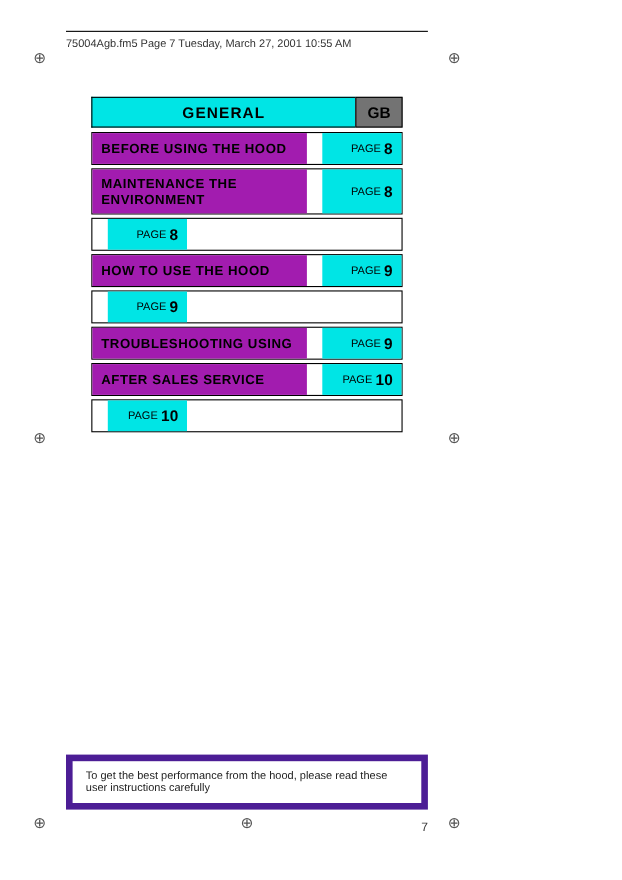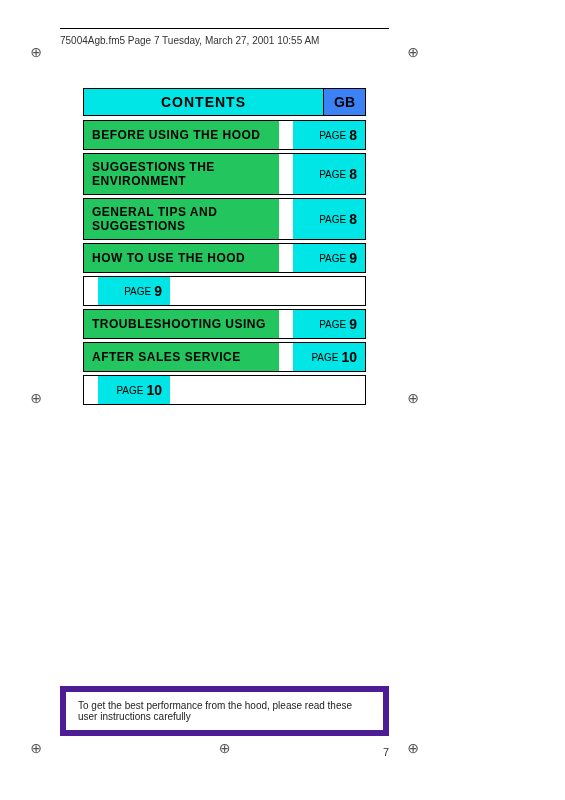--- a/index.html
+++ b/index.html
@@ -78,39 +78,39 @@
       padding: 5px 10px;
       font-size: 14px;
       font-weight: bold;
       letter-spacing: 1px;
       text-align: center;
       border: 1px solid #000;
       border-right: none;
     }
 
     .contents-title-gb {
-      background: #3b82f6;
+      background: #737373;
       padding: 5px 10px;
       font-size: 14px;
       font-weight: bold;
       border: 1px solid #000;
       min-width: 36px;
       text-align: center;
     }
 
     
     .toc-row {
       display: flex;
       align-items: stretch;
       margin-bottom: 3px;
       border: 1.5px solid #000;
     }
 
     .toc-label {
-      background: #22c55e;
+      background: #a21caf;
       flex: 1;
       padding: 6px 8px;
       font-size: 12px;
       font-weight: bold;
       letter-spacing: 0.5px;
       display: flex;
       align-items: center;
     }
 
     .toc-page {
@@ -172,42 +172,41 @@
   <div class="cross cross-tr">⊕</div>
   <div class="cross cross-ml">⊕</div>
   <div class="cross cross-mr">⊕</div>
   <div class="cross cross-bl">⊕</div>
   <div class="cross cross-bm">⊕</div>
   <div class="cross cross-br">⊕</div>
 
   <div class="content-area">
 
     <div class="contents-title-row">
-      <div class="contents-title-main">CONTENTS</div>
+      <div class="contents-title-main">GENERAL</div>
       <div class="contents-title-gb">GB</div>
     </div>
 
     <div class="toc-row">
       <div class="toc-label">BEFORE USING THE HOOD</div>
       <div class="toc-page">
         <span class="page-word">PAGE</span>
         <span class="page-num">8</span>
       </div>
     </div>
 
     <div class="toc-row">
-      <div class="toc-label">SUGGESTIONS THE ENVIRONMENT</div>
+      <div class="toc-label">MAINTENANCE THE ENVIRONMENT</div>
       <div class="toc-page">
         <span class="page-word">PAGE</span>
         <span class="page-num">8</span>
       </div>
     </div>
 
     <div class="toc-row">
-      <div class="toc-label">GENERAL TIPS AND SUGGESTIONS</div>
       <div class="toc-page">
         <span class="page-word">PAGE</span>
         <span class="page-num">8</span>
       </div>
     </div>
 
     <div class="toc-row">
       <div class="toc-label">HOW TO USE THE HOOD</div>
       <div class="toc-page">
         <span class="page-word">PAGE</span>

